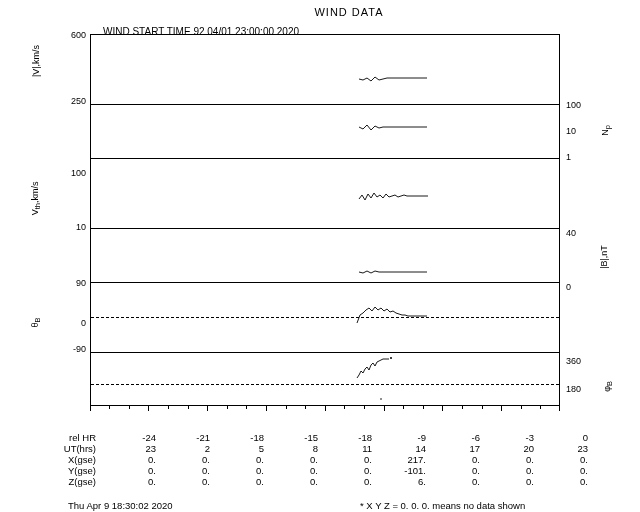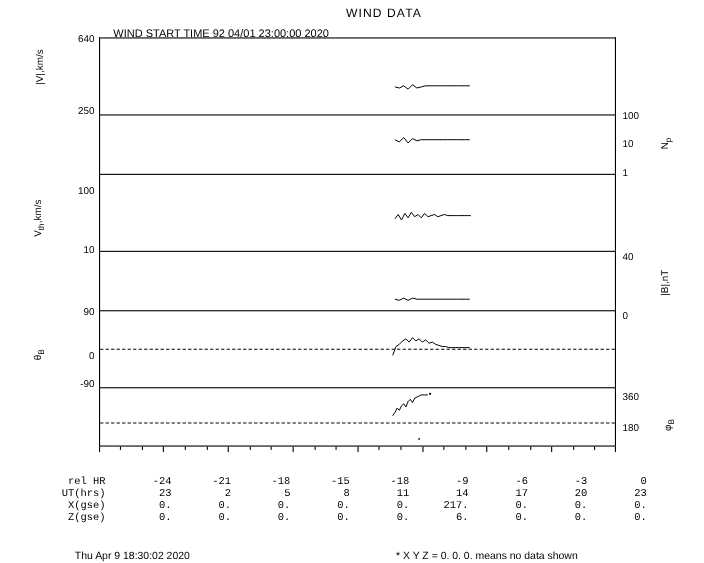--- a/index.html
+++ b/index.html
@@ -18,21 +18,21 @@
   .dash{position:absolute;left:0;width:100%;border-top:1px dashed #000;}
   .ylab{position:absolute;font-size:9px;}
   .ytick-l{position:absolute;right:2px;font-size:9px;text-align:right;}
   .axname-l{position:absolute;font-size:9px;transform:rotate(-90deg);transform-origin:50% 50%;white-space:nowrap;}
   .axname-r{position:absolute;font-size:9px;transform:rotate(-90deg);transform-origin:50% 50%;white-space:nowrap;}
   .tickrow{position:absolute;left:90px;width:470px;height:8px;}
   .tick{position:absolute;top:0;width:1px;height:5px;background:#000;}
   .tickminor{position:absolute;top:0;width:1px;height:3px;background:#000;}
   .tbl{position:absolute;left:40px;top:432px;font-size:9.5px;}
   .tbl table{border-collapse:collapse;}
-  .tbl td{padding:0 0 0 0;font-size:9.5px;white-space:nowrap;font-family:Liberation Mono, monospace;}
+  .tbl td{padding:0 0 0 0;font-size:9.5px;white-space:nowrap;font-family:Liberation Sans, sans-serif;}
   .tbl td.lab{text-align:right;padding-right:6px;width:56px;}
   .tbl td.v{text-align:right;width:54px;}
   .footer{position:absolute;left:40px;top:500px;font-size:9.5px;margin-left:28px;}
   .footnote{position:absolute;left:360px;top:500px;font-size:9.5px;}
   svg{display:block;position:absolute;left:0;top:0;}
   .datapath{fill:none;stroke:#000;stroke-width:0.9px;}
 </style>
 </head>
 <body>
 
@@ -75,21 +75,21 @@
   <div class="panel p5 last">
     <div class="dash" style="top:31px"></div>
     <svg width="470" height="54">
       <path class="datapath" d="M266 25 L268 22 L270 18 L272 20 L274 16 L276 14 L278 17 L280 12 L282 10 L284 13 L286 9 L288 8 L290 7 L292 6 L295 6 L298 6"></path>
       <circle cx="300" cy="5" r="1" fill="#000"></circle>
       <circle cx="290" cy="46" r="0.8" fill="#000"></circle>
     </svg>
   </div>
 </div>
 
-<div class="ytick-l" style="left:38px;top:30px;width:48px">640</div>
+<div class="ytick-l" style="left:38px;top:30px;width:48px">600</div>
 <div class="ytick-l" style="left:38px;top:96px;width:48px">250</div>
 <div class="axname-l" style="left:16px;top:56px;width:40px;text-align:center">|V|,km/s</div>
 
 <div class="ytick-l" style="left:38px;top:168px;width:48px">100</div>
 <div class="ytick-l" style="left:38px;top:222px;width:48px">10</div>
 <div class="axname-l" style="left:12px;top:192px;width:48px;text-align:center">V<sub>th</sub>,km/s</div>
 
 <div class="ytick-l" style="left:38px;top:278px;width:48px">90</div>
 <div class="ytick-l" style="left:38px;top:318px;width:48px">0</div>
 <div class="ytick-l" style="left:38px;top:344px;width:48px">-90</div>
@@ -169,20 +169,32 @@
       <td class="v">0.</td>
       <td class="v">0.</td>
       <td class="v">0.</td>
       <td class="v">0.</td>
       <td class="v">217.</td>
       <td class="v">0.</td>
       <td class="v">0.</td>
       <td class="v">0.</td>
     </tr>
     <tr>
+      <td class="lab">Y(gse)</td>
+      <td class="v">0.</td>
+      <td class="v">0.</td>
+      <td class="v">0.</td>
+      <td class="v">0.</td>
+      <td class="v">0.</td>
+      <td class="v">-101.</td>
+      <td class="v">0.</td>
+      <td class="v">0.</td>
+      <td class="v">0.</td>
+    </tr>
+    <tr>
       <td class="lab">Z(gse)</td>
       <td class="v">0.</td>
       <td class="v">0.</td>
       <td class="v">0.</td>
       <td class="v">0.</td>
       <td class="v">0.</td>
       <td class="v">6.</td>
       <td class="v">0.</td>
       <td class="v">0.</td>
       <td class="v">0.</td>

